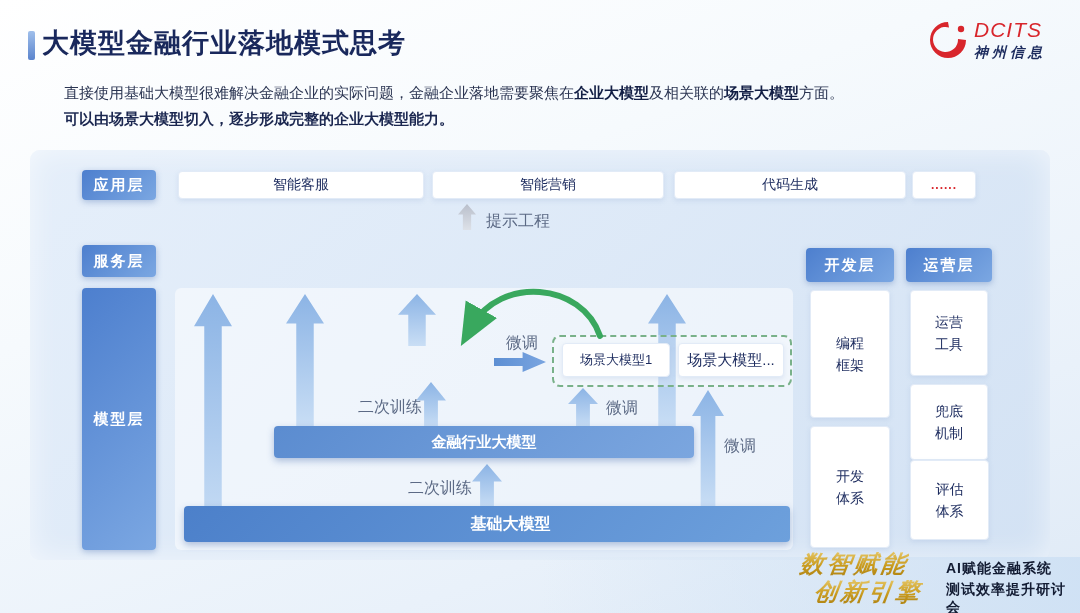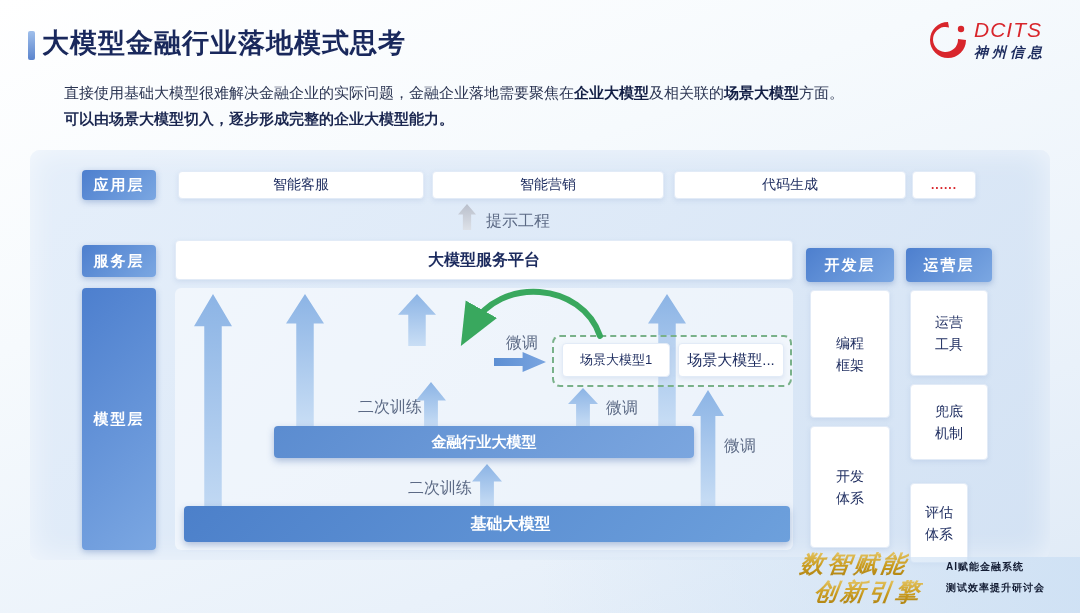--- a/index.html
+++ b/index.html
@@ -61,21 +61,21 @@
   .more-box { color:#d8262c !important; font-weight:bold; font-size:12px; letter-spacing:1px; }
 
   
   .footer-strip { position:absolute; left:0; bottom:0; width:100%; height:56px;
                   background:linear-gradient(90deg,rgba(233,241,250,0) 50%,rgba(205,224,244,.85) 100%); }
   .slogan { position:absolute; font-family:"DejaVu Serif","Liberation Serif",serif;
             font-style:italic; font-weight:bold; font-size:24px; letter-spacing:3px;
             background:linear-gradient(180deg,#ecd077 0%,#c99b1e 55%,#a87d10 100%);
             -webkit-background-clip:text; background-clip:text; color:transparent;
             transform:skew(-8deg); }
-  .event { position:absolute; font-weight:bold; color:#131c33; font-size:10px; letter-spacing:1px; }
+  .event { position:absolute; font-weight:bold; color:#131c33; font-size:14px; letter-spacing:1px; }
 </style>
 </head>
 <body>
 
 <div class="slide">
 
   <div class="title-accent"></div>
   <div class="page-title">大模型金融行业落地模式思考</div>
 
   <div class="logo">
@@ -101,21 +101,20 @@
   <div class="layer-tag" style="left:906px;top:248px;width:86px;height:34px;">运营层</div>
 
   <div class="wbox" style="left:432px;top:171px;width:232px;height:28px;">智能营销</div>
   <div class="wbox" style="left:178px;top:171px;width:246px;height:28px;">智能客服</div>
   <div class="wbox" style="left:674px;top:171px;width:232px;height:28px;">代码生成</div>
   <div class="wbox more-box" style="left:912px;top:171px;width:64px;height:28px;">......</div>
 
   <div class="uarr garr h40" style="left:458px;top:204px;width:18px;height:26px;"></div>
   <div class="slabel" style="left:486px;top:211px;">提示工程</div>
 
-  <div class="wbox" style="left:175px;top:240px;width:618px;height:40px;font-size:16px;font-weight:600;">大模型服务平台</div>
 
   <div class="model-panel"></div>
 
   <div class="uarr h13" style="left:194px;top:294px;width:38px;height:248px;"></div>
   <div class="uarr h22" style="left:286px;top:294px;width:38px;height:134px;"></div>
   <div class="uarr h40" style="left:398px;top:294px;width:38px;height:52px;"></div>
   <div class="uarr h22" style="left:648px;top:294px;width:38px;height:134px;"></div>
   <div class="uarr h22" style="left:692px;top:390px;width:32px;height:118px;"></div>
   <div class="uarr h40" style="left:568px;top:388px;width:30px;height:40px;"></div>
   <div class="uarr h40" style="left:416px;top:382px;width:30px;height:46px;"></div>
@@ -150,21 +149,21 @@
   <div class="wbox" style="left:810px;top:290px;width:80px;height:128px;">
     <span class="vtxt">编程框架</span>
   </div>
 
   <div class="wbox" style="left:910px;top:290px;width:78px;height:86px;">
     <span class="vtxt">运营工具</span>
   </div>
   <div class="wbox" style="left:910px;top:384px;width:78px;height:76px;">
     <span class="vtxt">兜底机制</span>
   </div>
-  <div class="wbox" style="left:910px;top:483px;width:58px;height:80px;">
+  <div class="wbox" style="left:910px;top:460px;width:79px;height:80px;">
     <span class="vtxt">评估体系</span>
   </div>
 
   <div class="footer-strip"></div>
   <div class="slogan" style="left:800px;top:548px;">数智赋能</div>
   <div class="slogan" style="left:814px;top:576px;">创新引擎</div>
   <div class="event" style="left:946px;top:560px;">AI赋能金融系统</div>
   <div class="event" style="left:946px;top:581px;">测试效率提升研讨会</div>
 
 </div>

